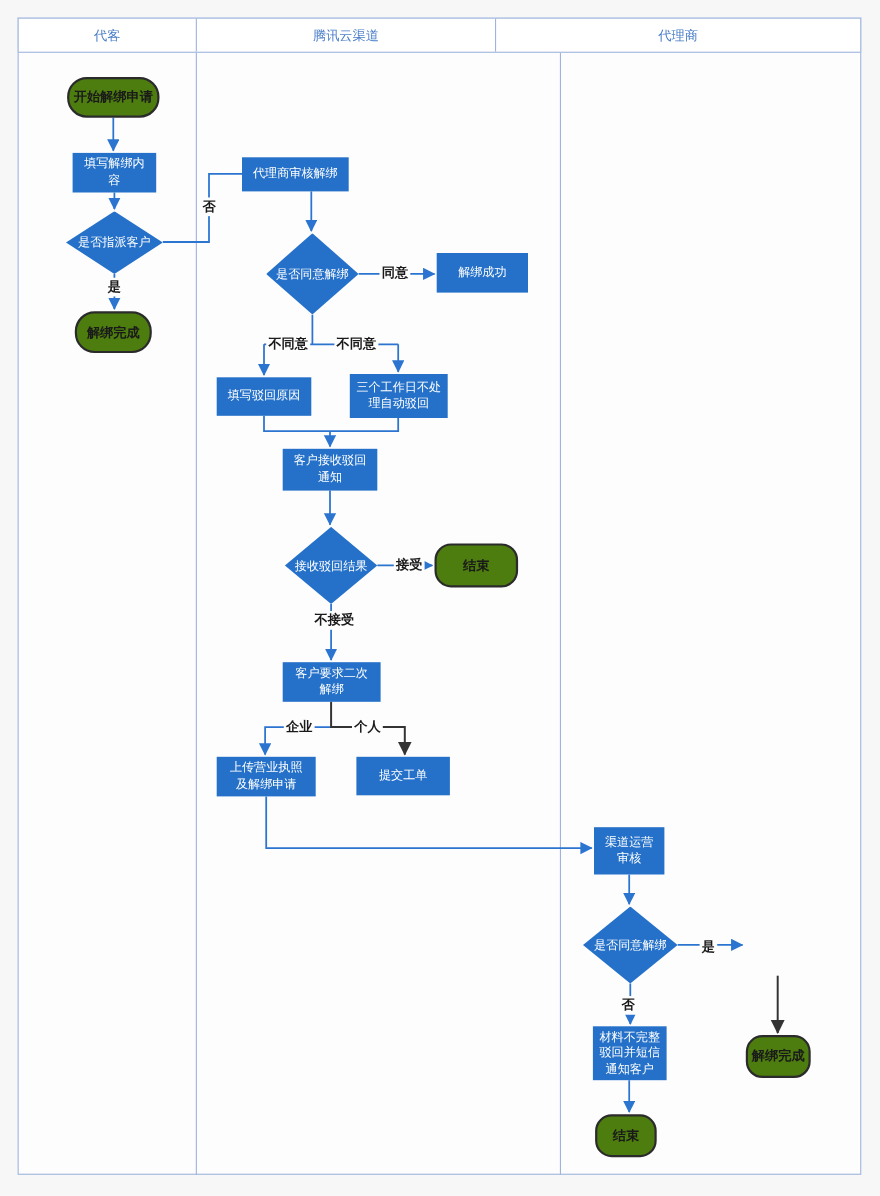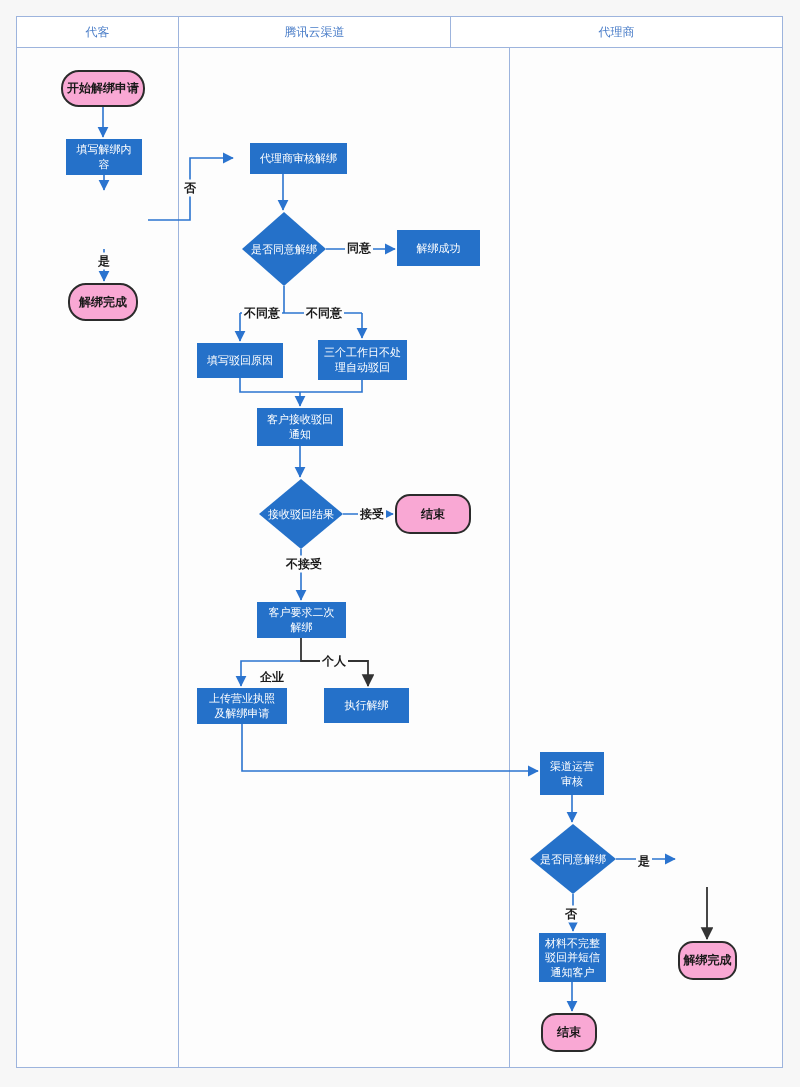--- a/index.html
+++ b/index.html
@@ -81,21 +81,21 @@
     line-height:1.32;
   }
   .decision{
     background:var(--shape-blue);
     color:#fff;
     font-size:11px;
     clip-path:polygon(50% 0,100% 50%,50% 100%,0 50%);
     white-space:nowrap;
   }
   .terminator{
-    background:#f9a8d4;
+    background:#4d7c0f;
     border:2px solid var(--terminator-border);
     border-radius:18px;
     color:var(--label-color);
     font-size:12px;
     font-weight:bold;
     white-space:nowrap;
   }
   .edge-label{
     position:absolute;
     transform:translate(-50%,-50%);
@@ -157,45 +157,46 @@
       <polyline points="572,982 572,1011" marker-end="url(#ab)"></polyline>
     </g>
     <g fill="none" stroke="#333333" stroke-width="1.8">
       <polyline points="301,638 301,661 368,661 368,686" marker-end="url(#ak)"></polyline>
       <polyline points="707,887 707,939" marker-end="url(#ak)"></polyline>
     </g>
   </svg>
 
   <div class="node terminator" style="left:61px;top:70px;width:84px;height:37px;">开始解绑申请</div>
   <div class="node process" style="left:66px;top:139px;width:76px;height:36px;padding:2px 8px;">填写解绑内容</div>
+  <div class="node decision" style="left:60px;top:192px;width:88px;height:57px;">是否指派客户</div>
   <div class="node terminator" style="left:68px;top:283px;width:70px;height:38px;">解绑完成</div>
 
-  <div class="node process" style="left:250px;top:143px;width:97px;height:31px;padding:2px 4px;">代理商审核解绑</div>
+  <div class="node process" style="left:220px;top:143px;width:97px;height:31px;padding:2px 4px;">代理商审核解绑</div>
   <div class="node decision" style="left:242px;top:212px;width:84px;height:74px;">是否同意解绑</div>
   <div class="node process" style="left:397px;top:230px;width:83px;height:36px;padding:2px 4px;">解绑成功</div>
   <div class="node process" style="left:197px;top:343px;width:86px;height:35px;padding:2px 4px;">填写驳回原因</div>
   <div class="node process" style="left:318px;top:340px;width:89px;height:40px;padding:2px 4px;">三个工作日不处理自动驳回</div>
   <div class="node process" style="left:257px;top:408px;width:86px;height:38px;padding:2px 10px;">客户接收驳回通知</div>
   <div class="node decision" style="left:259px;top:479px;width:84px;height:70px;">接收驳回结果</div>
   <div class="node terminator" style="left:395px;top:494px;width:76px;height:40px;border-radius:15px;">结束</div>
   <div class="node process" style="left:257px;top:602px;width:89px;height:36px;padding:18px 11px;">客户要求二次解绑</div>
   <div class="node process" style="left:197px;top:688px;width:90px;height:36px;padding:2px 11px;">上传营业执照及解绑申请</div>
-  <div class="node process" style="left:324px;top:688px;width:85px;height:35px;padding:2px 4px;">执行解绑</div>
+  <div class="node process" style="left:324px;top:688px;width:85px;height:35px;padding:2px 4px;">提交工单</div>
 
   <div class="node process" style="left:540px;top:752px;width:64px;height:43px;padding:2px 8px;">渠道运营审核</div>
   <div class="node decision" style="left:530px;top:824px;width:86px;height:70px;">是否同意解绑</div>
   <div class="node process" style="left:539px;top:933px;width:67px;height:49px;padding:2px 5px;">材料不完整驳回并短信通知客户</div>
   <div class="node terminator" style="left:541px;top:1013px;width:56px;height:39px;border-radius:15px;">结束</div>
   <div class="node terminator" style="left:678px;top:941px;width:59px;height:39px;border-radius:15px;">解绑完成</div>
 
   <div class="edge-label" style="left:190px;top:188px;">否</div>
   <div class="edge-label" style="left:104px;top:261px;">是</div>
   <div class="edge-label" style="left:359px;top:248px;">同意</div>
   <div class="edge-label" style="left:262px;top:313px;">不同意</div>
   <div class="edge-label" style="left:324px;top:313px;">不同意</div>
   <div class="edge-label" style="left:372px;top:514px;">接受</div>
   <div class="edge-label" style="left:304px;top:564px;">不接受</div>
-  <div class="edge-label" style="left:272px;top:661px;margin-top:16px;">企业</div>
+  <div class="edge-label" style="left:272px;top:661px;">企业</div>
   <div class="edge-label" style="left:334px;top:661px;">个人</div>
   <div class="edge-label" style="left:644px;top:861px;">是</div>
   <div class="edge-label" style="left:571px;top:914px;">否</div>
 
 </div>
 
 </body></html>

